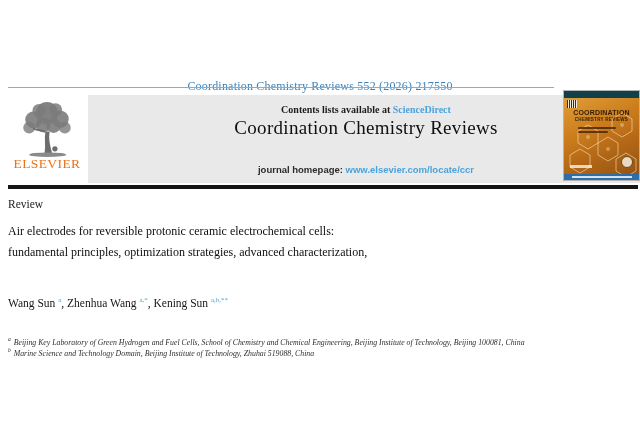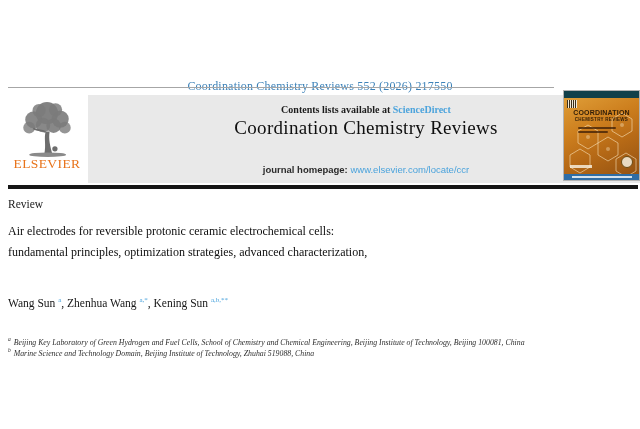--- a/index.html
+++ b/index.html
@@ -32,21 +32,21 @@
     position:absolute;top:95px;left:88px;width:556px;height:88px;
     background:var(--masthead-bg);text-align:center;
   }
   .contents-line{margin-top:9px;font-size:10px;font-weight:600;color:#1c1c1c;}
   .contents-line .link{color:var(--link-blue);font-weight:600;cursor:pointer;}
   .journal-title{margin-top:2px;font-size:19px;color:#0f0f0f;letter-spacing:.3px;}
   .homepage-line{
     position:absolute;bottom:8px;left:0;width:100%;
     font-family:"Liberation Sans",sans-serif;font-size:9.5px;font-weight:600;color:#2b2b2b;
   }
-  .homepage-line .link{color:var(--link-blue);font-weight:400;cursor:pointer;}
+  .homepage-line .link{color:var(--link-blue);font-weight:700;cursor:pointer;}
   
   .logo{
     position:absolute;top:96px;left:8px;width:78px;height:87px;background:#fff;text-align:center;
   }
   .logo svg{display:block;margin:0 auto;}
   .logo-word{
     font-family:Liberation Serif, serif;font-size:13.5px;color:var(--elsevier-orange);
     letter-spacing:.4px;margin-top:-2px;
   }
   

